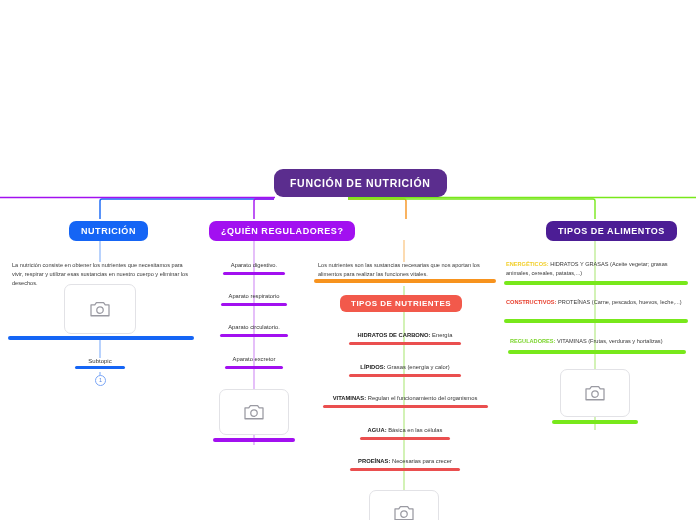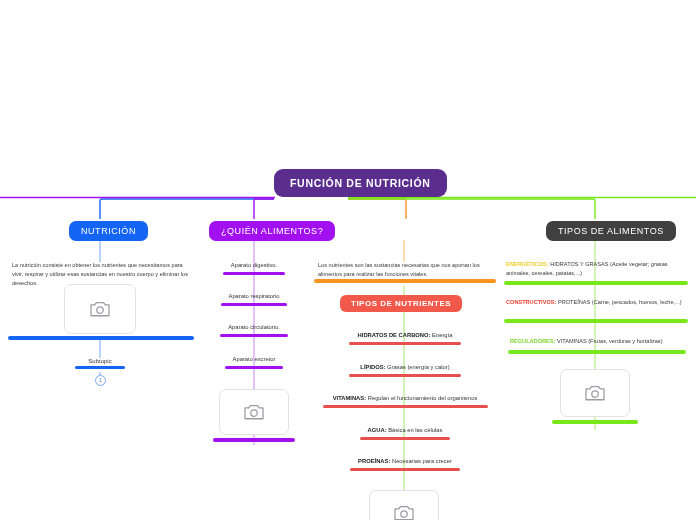--- a/index.html
+++ b/index.html
@@ -28,29 +28,29 @@
     white-space: nowrap;
   }
 
   
   .pill {
     position: absolute;
     padding: 5px 12px;
     border-radius: 7px;
     color: #ffffff;
     font-size: 9px;
-    font-weight: normal;
+    font-weight: bold;
     letter-spacing: .55px;
     white-space: nowrap;
     text-align: center;
   }
   .pill-blue   { background: #1565f5; }
   .pill-purple { background: #a210f0; }
   .pill-orange { background: #f7931e; }
-  .pill-green  { background: #404040; }
+  .pill-green  { background: #4c1d95; }
 
   
   .para {
     position: absolute;
     font-size: 5.6px;
     line-height: 1.62;
     color: #3a3a3a;
   }
   .para b { font-weight: bold; }
 
@@ -166,21 +166,21 @@
 
   <div class="subtopic" style="left:70px; top:358px; width:60px;">
     <span class="txt">Subtopic</span>
     <span class="bar" style="width:50px;"></span>
   </div>
   <div class="count-node" style="left:95px; top:375px;">
     <span>1</span>
   </div>
 
   <div class="pill pill-purple" style="left:209px; top:221px;">
-    <span>¿QUIÉN ALIMENTOS?</span>
+    <span>¿QUIÉN REGULADORES?</span>
   </div>
 
   <div class="leaf" style="left:209px; top:261px; width:90px;">
     <span class="txt">Aparato digestivo.</span>
     <span class="bar bar-purple" style="width:62px;"></span>
   </div>
   <div class="leaf" style="left:209px; top:292px; width:90px;">
     <span class="txt">Aparato respiratorio</span>
     <span class="bar bar-purple" style="width:66px;"></span>
   </div>

